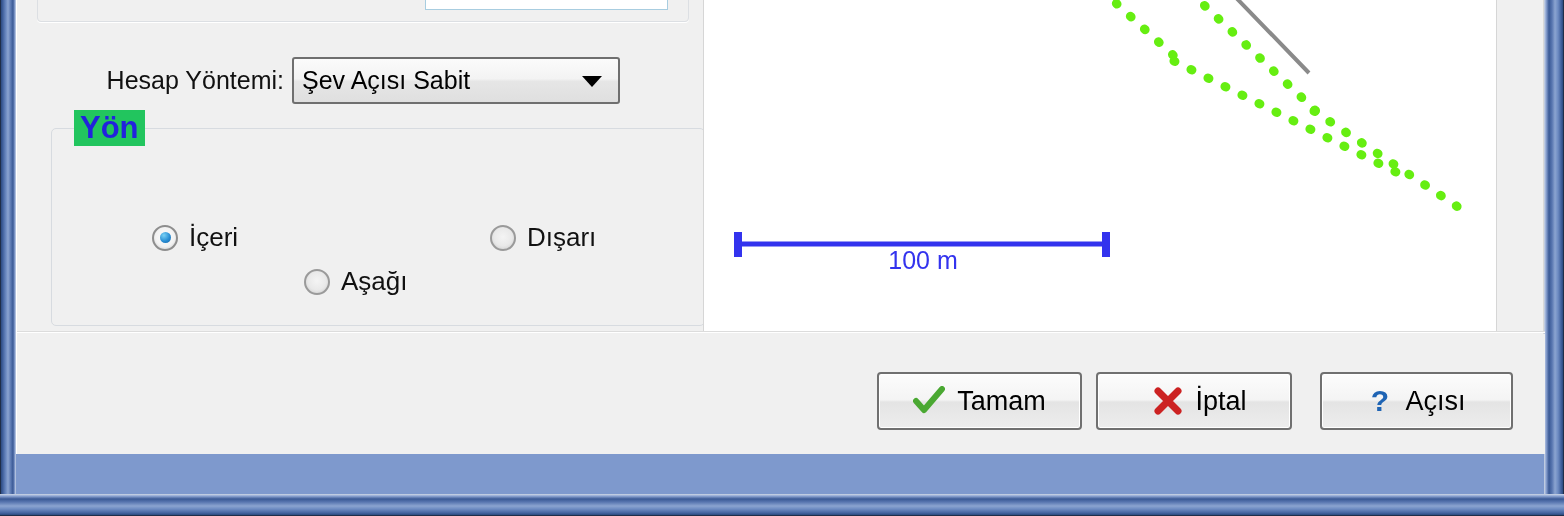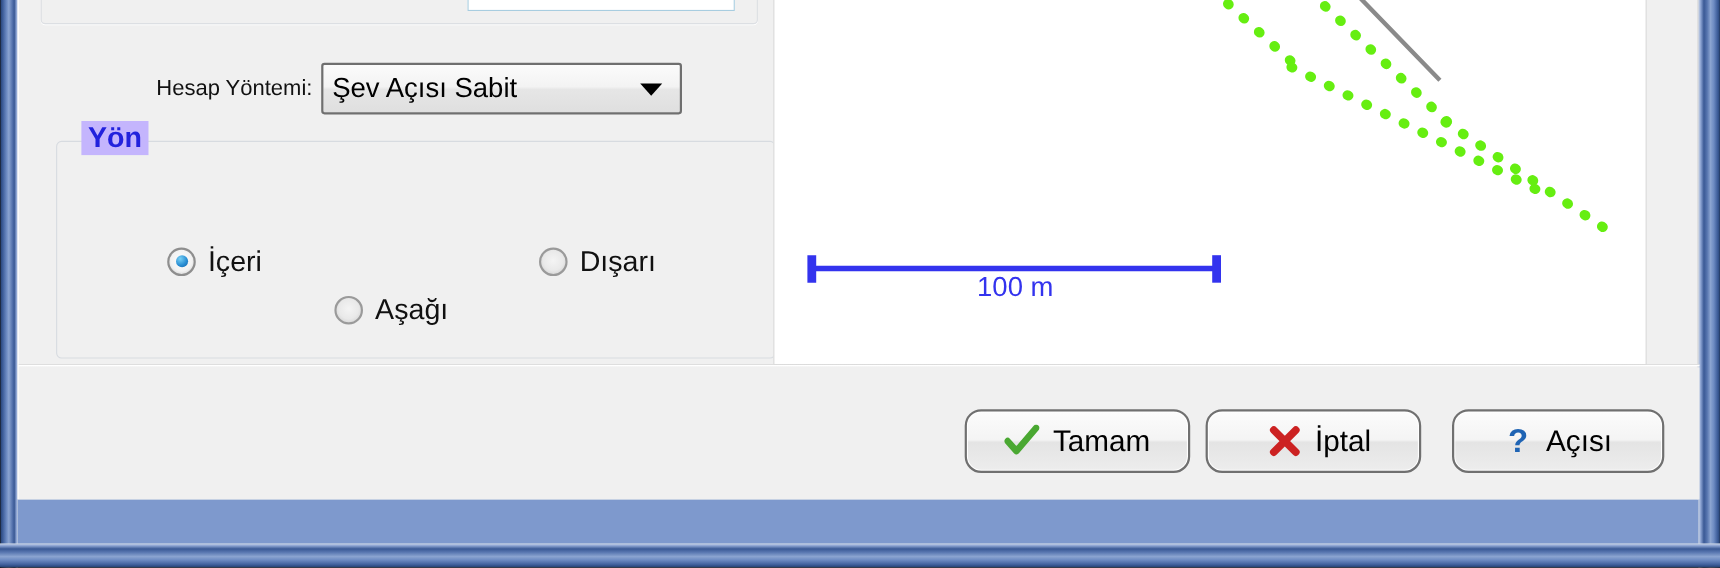--- a/index.html
+++ b/index.html
@@ -131,21 +131,21 @@
     width: 688px;
     height: 52px;
     display: flex;
     align-items: center;
   }
   #method-label {
     width: 275px;
     padding-right: 8px;
     box-sizing: border-box;
     text-align: right;
-    font-size: 20px;
+    font-size: 25px;
     color: #111111;
   }
   #method-combo {
     position: relative;
     width: 328px;
     height: 47px;
     box-sizing: border-box;
     border: 2px solid #6f6f6f;
     border-radius: 3px;
     background: linear-gradient(to bottom, #fbfbfb 0%, #f3f3f3 46%, #e6e6e6 52%, #dfdfdf 100%);
@@ -179,23 +179,23 @@
     height: 198px;
     box-sizing: border-box;
     border: 1px solid #d7dbe0;
     border-radius: 5px;
     background: transparent;
   }
   #direction-legend {
     position: absolute;
     left: 22px;
     top: -19px;
-    background: #c4b5fd;
+    background: #22c55e;
     padding: 0 6px;
-    font-size: 26px;
+    font-size: 31px;
     font-weight: bold;
     color: #2222dd;
     letter-spacing: 0px;
   }
   .radio-item {
     position: absolute;
     display: flex;
     align-items: center;
     cursor: default;
   }
@@ -265,21 +265,21 @@
     width: 1528px;
     height: 120px;
     background: #f0f0f0;
   }
   .dialog-button {
     position: absolute;
     top: 38px;
     height: 58px;
     box-sizing: border-box;
     border: 2px solid #707070;
-    border-radius: 15px;
+    border-radius: 4px;
     background: linear-gradient(to bottom, #fcfcfc 0%, #f4f4f4 48%, #e4e4e4 52%, #ededed 100%);
     display: flex;
     align-items: center;
     justify-content: center;
     gap: 12px;
     cursor: default;
     box-shadow: inset 0 0 0 1px #ffffff;
   }
   .dialog-button .btn-label {
     font-size: 27px;

